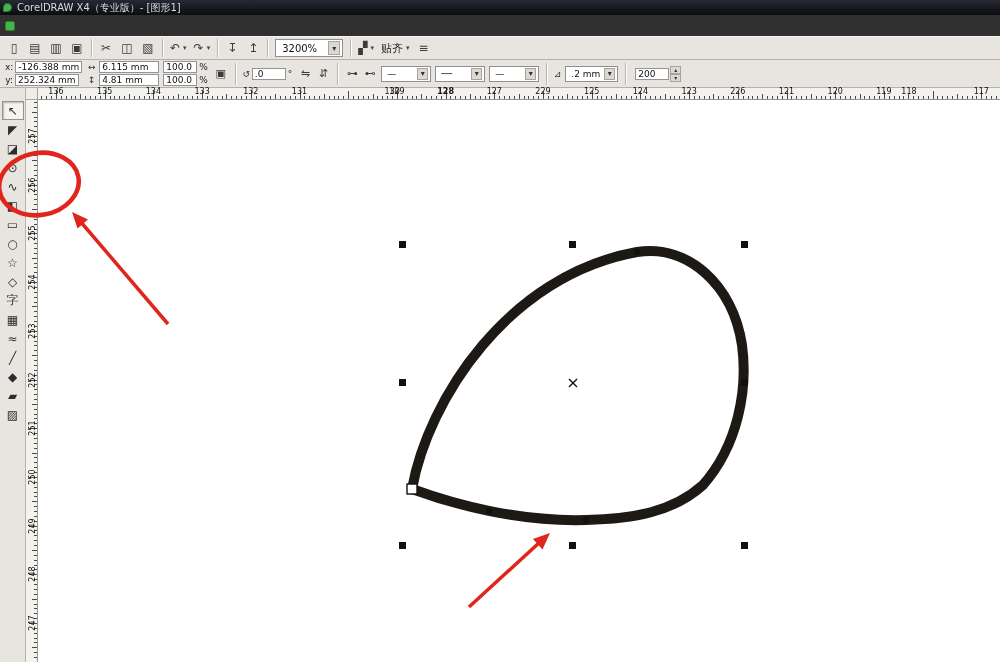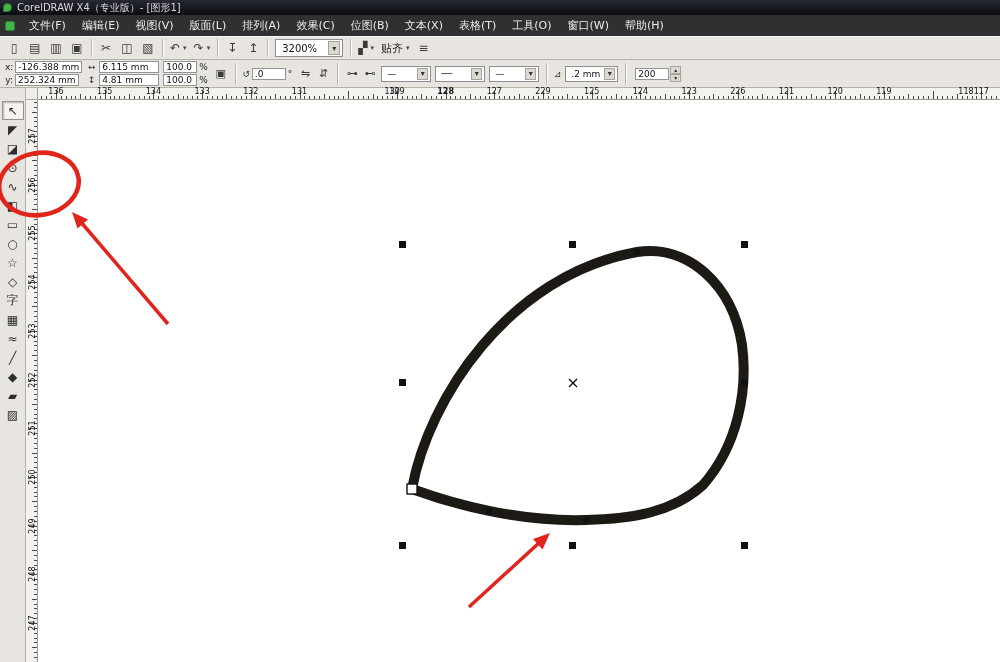--- a/index.html
+++ b/index.html
@@ -85,34 +85,20 @@
 
 <div id="app">
 
   <div class="titlebar">
     <span class="app-icon"></span>
     <span>CorelDRAW X4（专业版）- [图形1]</span>
   </div>
 
   <div class="menubar">
     <span class="doc-icon"></span>
-    <div class="menu-items">
-        <div class="menu-item">文件(F)</div>
-        <div class="menu-item">编辑(E)</div>
-        <div class="menu-item">视图(V)</div>
-        <div class="menu-item">版面(L)</div>
-        <div class="menu-item">排列(A)</div>
-        <div class="menu-item">效果(C)</div>
-        <div class="menu-item">位图(B)</div>
-        <div class="menu-item">文本(X)</div>
-        <div class="menu-item">表格(T)</div>
-        <div class="menu-item">工具(O)</div>
-        <div class="menu-item">窗口(W)</div>
-        <div class="menu-item">帮助(H)</div>
-      </div>
   </div>
 
   <div class="toolbar">
       <div class="tb-btn">
         <span>▯</span>
       </div>
       <div class="tb-btn">
         <span>▤</span>
       </div>
       <div class="tb-btn">
@@ -509,21 +495,21 @@
       <div class="hnum" style="left: 407.6px; font-weight: bold;">128</div>
       <div class="hnum" style="left: 456.3px;">127</div>
       <div class="hnum" style="left: 505px;">229</div>
       <div class="hnum" style="left: 553.7px;">125</div>
       <div class="hnum" style="left: 602.4px;">124</div>
       <div class="hnum" style="left: 651.1px;">123</div>
       <div class="hnum" style="left: 699.8px;">226</div>
       <div class="hnum" style="left: 748.5px;">121</div>
       <div class="hnum" style="left: 797.2px;">120</div>
       <div class="hnum" style="left: 845.9px;">119</div>
-      <div class="hnum" style="left: 928px;">118</div>
+      <div class="hnum" style="left: 871px;">118</div>
       <div class="hnum" style="left: 943.3px;">117</div>
     </div>
   <div class="vruler">
       <div class="tick minor" style="top: 1.91px;"></div>
       <div class="tick minor" style="top: 6.78px;"></div>
       <div class="tick mid" style="top: 11.65px;"></div>
       <div class="tick minor" style="top: 16.52px;"></div>
       <div class="tick minor" style="top: 21.39px;"></div>
       <div class="tick minor" style="top: 26.26px;"></div>
       <div class="tick minor" style="top: 31.13px;"></div>

